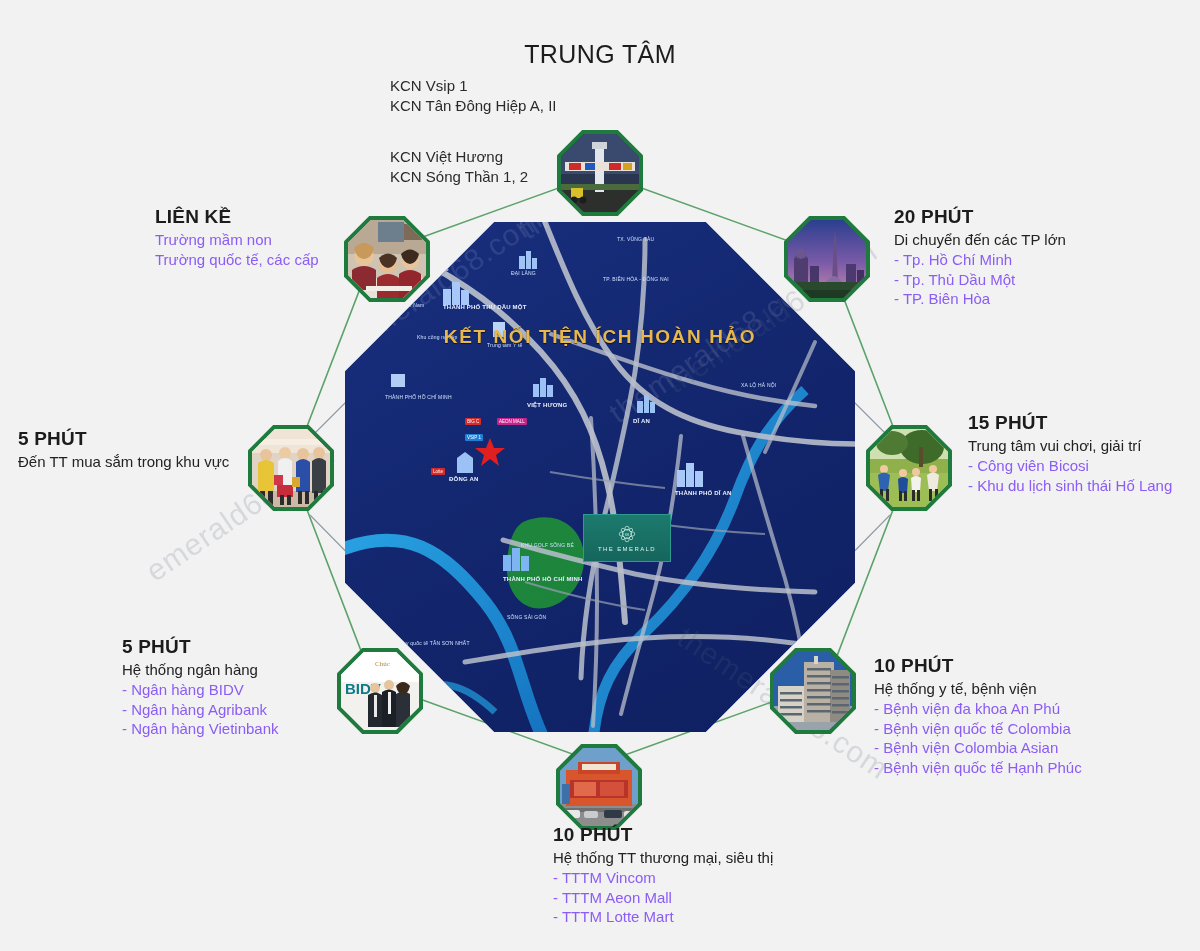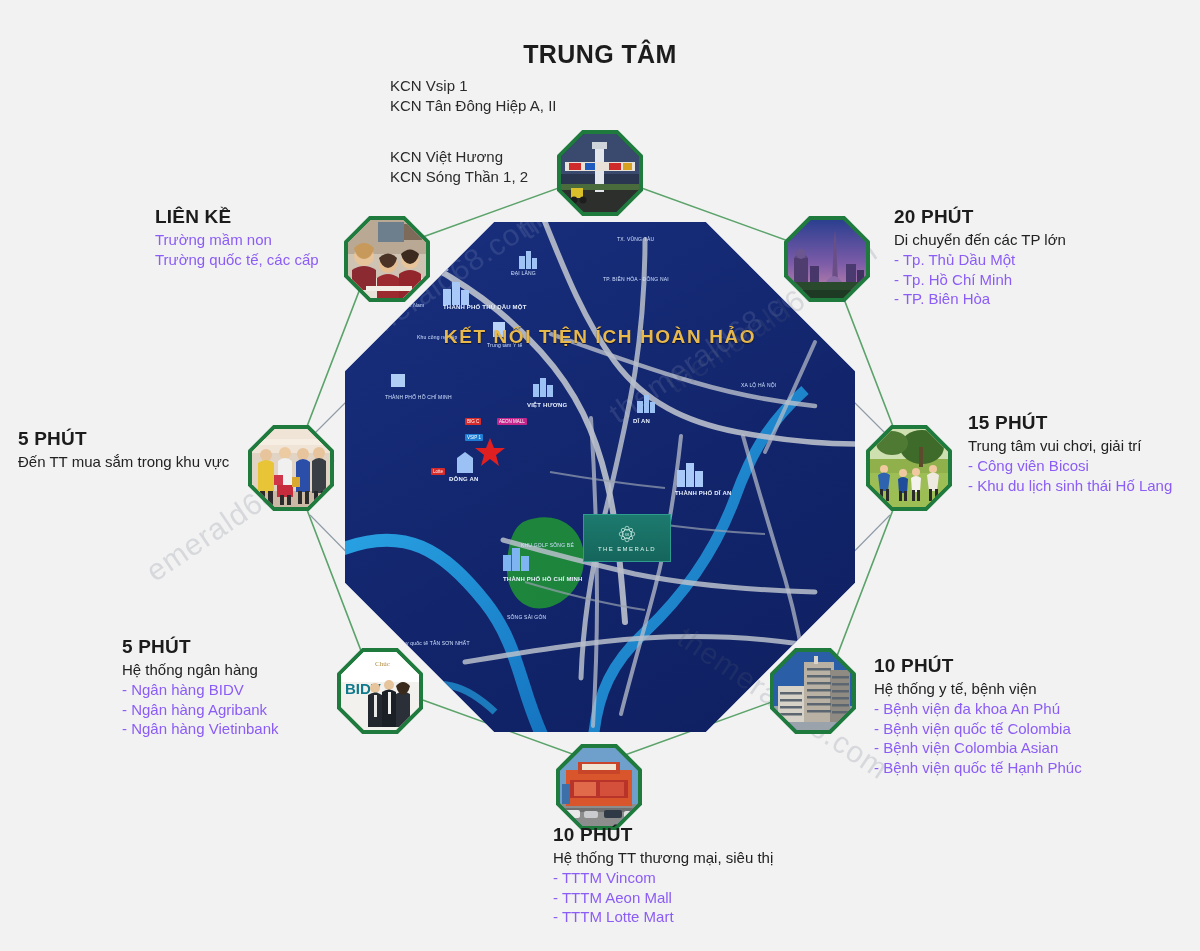--- a/index.html
+++ b/index.html
@@ -77,21 +77,21 @@
   
   .blk{position:absolute;z-index:9;}
   .blk h3{
     margin:0 0 2px 0;font-size:19px;font-weight:bold;color:#1c1c1c;letter-spacing:.2px;
   }
   .blk .sub{font-size:15px;line-height:1.32;color:#222;}
   .blk ul{margin:0;padding:0;list-style:none;}
   .blk li{font-size:15px;line-height:1.32;color:#8b5cf6;}
 
   .hdr{position:absolute;z-index:9;text-align:center;}
-  .hdr h2{margin:0;font-size:25px;font-weight:bold;letter-spacing:.4px;color:#1c1c1c;}
+  .hdr h2{margin:0;font-size:25px;font-weight:normal;letter-spacing:.4px;color:#1c1c1c;}
   .hdr .cols{display:flex;gap:30px;margin-top:7px;font-size:15px;line-height:1.35;flex-direction:column;}
   .hdr .cols div{text-align:left;}
 </style>
 </head>
 <body>
 
 <div id="stage">
 
   <svg class="ring-svg" viewBox="0 0 1200 951">
 
@@ -342,22 +342,22 @@
         <rect x="69" y="50" width="7" height="12" fill="#3f3160"></rect>
         <circle cx="13" cy="34" r="5" fill="#6b5690"></circle>
         <rect x="0" y="70" width="78" height="8" fill="#1f3a24"></rect>
       </svg>
     </div>
   </div>
   <div class="blk" style="left:894px;top:206px;width:250px;">
     <h3>20 PHÚT</h3>
     <div class="sub">Di chuyển đến các TP lớn</div>
     <ul>
+      <li>- Tp. Hồ Chí Minh</li>
       <li>- Tp. Thủ Dầu Một</li>
-      <li>- Tp. Hồ Chí Minh</li>
       <li>- TP. Biên Hòa</li>
     </ul>
   </div>
 
   <div class="sat" style="left:866px;top:425px;">
     <div class="inner">
       <svg class="ph" viewBox="0 0 78 78">
         <rect width="78" height="78" fill="#8fb04a"></rect>
         <rect y="0" width="78" height="30" fill="#cfe0b0"></rect>
         <ellipse cx="52" cy="18" rx="22" ry="17" fill="#3f6b2a"></ellipse>

